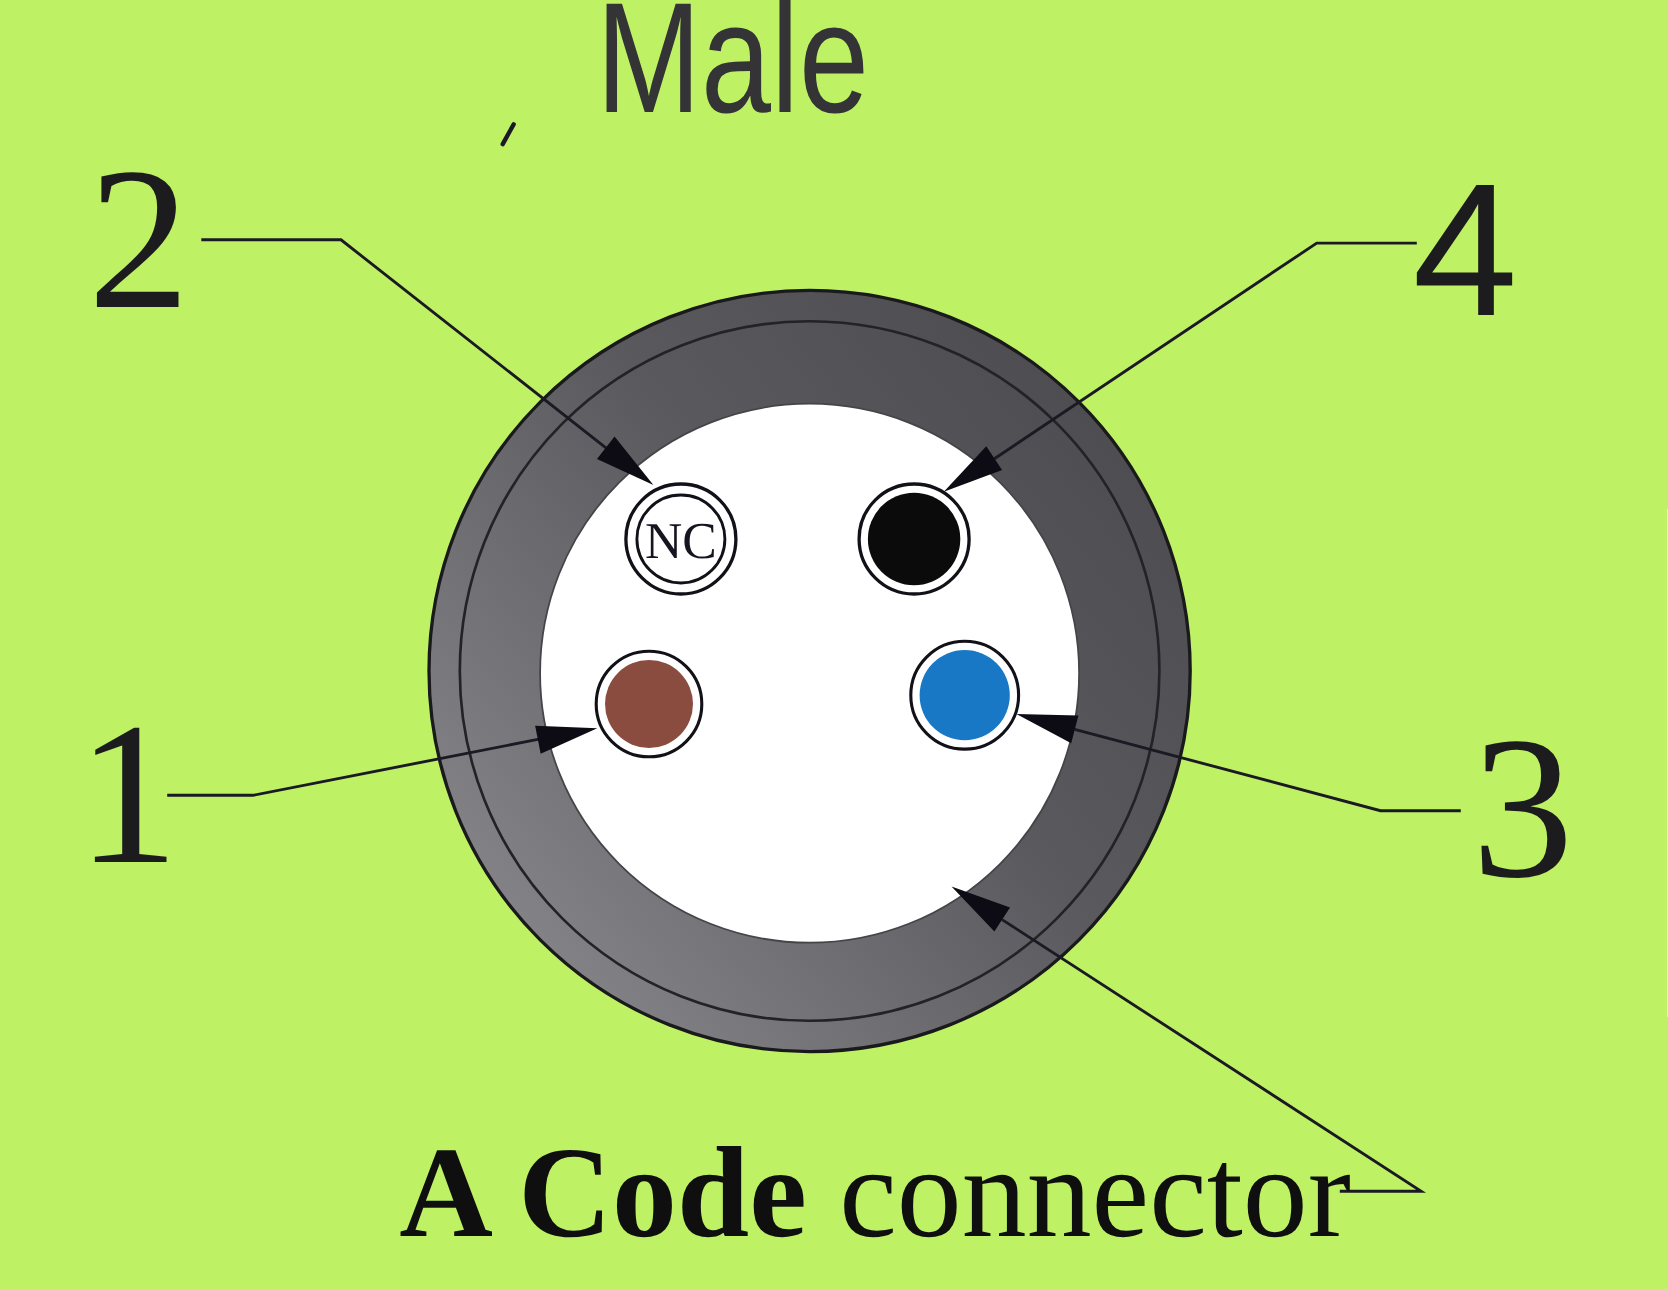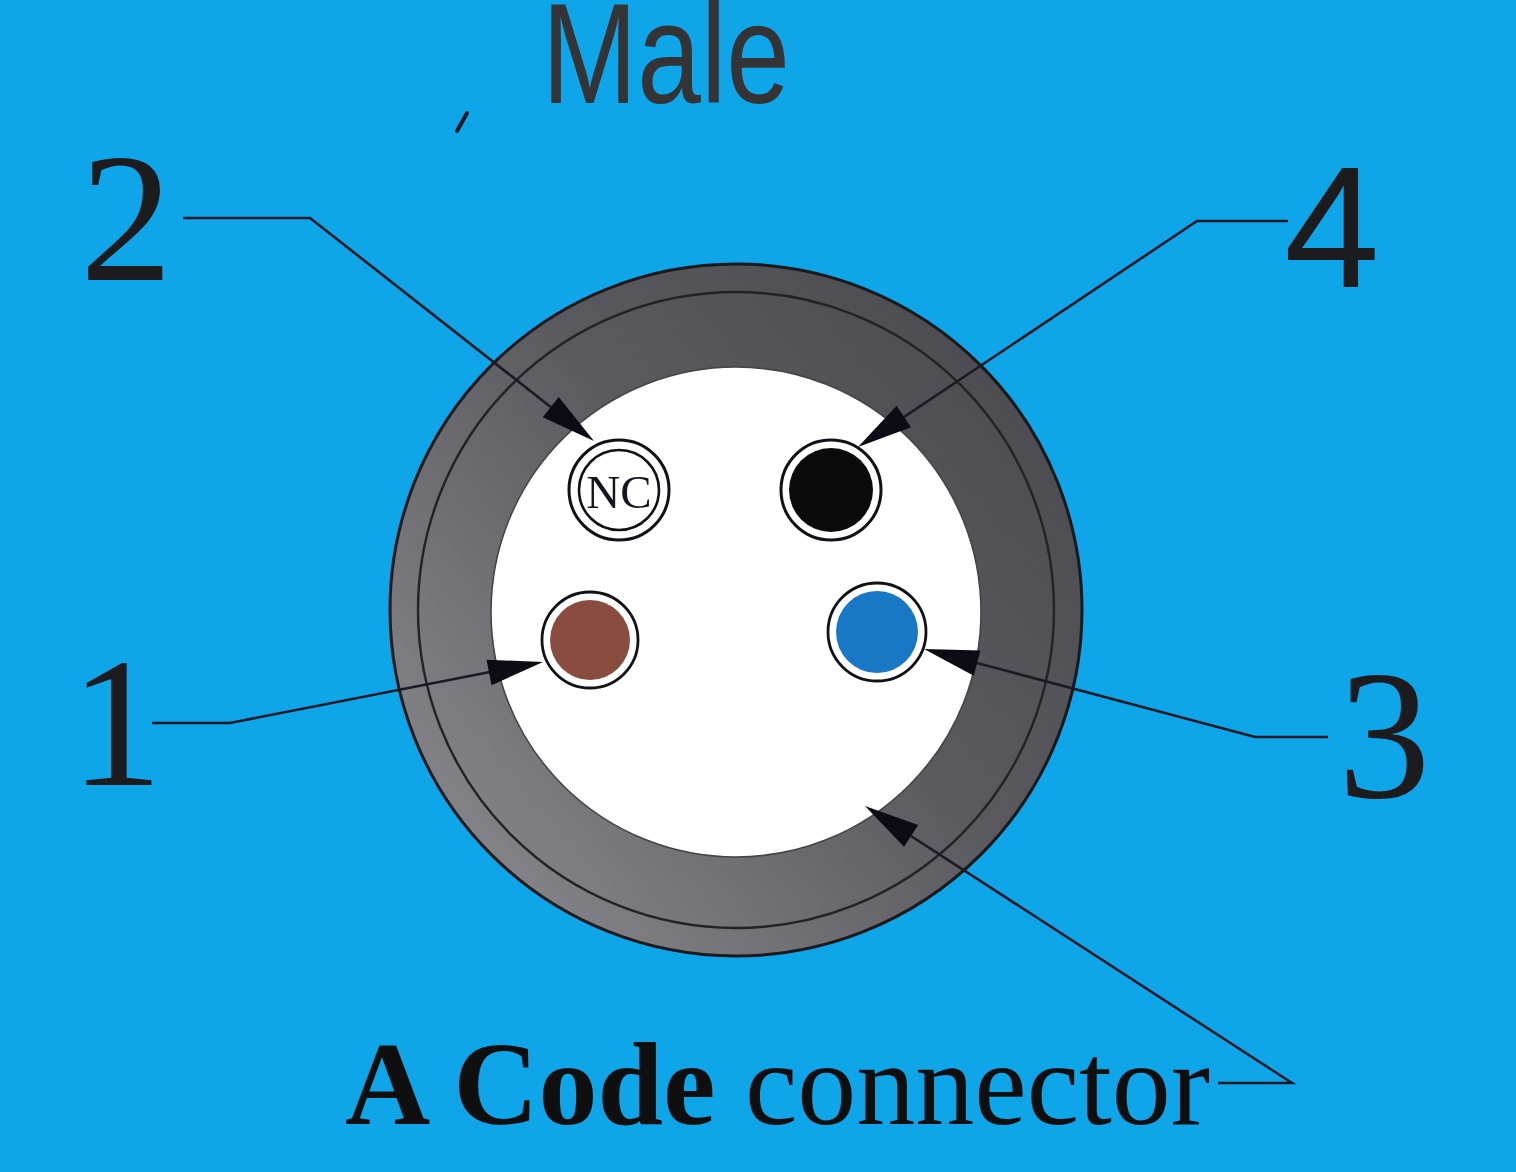--- a/index.html
+++ b/index.html
@@ -1,24 +1,24 @@
 <!DOCTYPE html>
 <html><head>
 <meta charset="utf-8">
 <style>
   html,body{margin:0;padding:0;background:#ffffff;}
-  .stage{position:relative;width:1516px;height:1172px;background:#0ea5e9;overflow:hidden;
+  .stage{position:relative;width:1516px;height:1172px;background:#bef264;overflow:hidden;
          font-family:"Liberation Sans",sans-serif;}
   .title{position:absolute;left:542px;top:-18px;font-size:143px;line-height:1;
          color:#343336;transform:scaleX(0.80);transform-origin:0 0;white-space:nowrap;}
   .num{position:absolute;font-family:"Liberation Serif",serif;font-size:185px;
        line-height:1;color:#1c1b1d;}
   .num-sans{position:absolute;font-family:"Liberation Sans",sans-serif;font-size:172px;
        line-height:1;color:#1c1b1d;}
-  .caption{position:absolute;left:345px;top:1026px;font-family:"Liberation Serif",serif;
+  .caption{position:absolute;left:363px;top:1026px;font-family:"Liberation Serif",serif;
        font-size:118px;line-height:1;color:#0f0f10;white-space:nowrap;}
   .caption .b{font-weight:bold;}
   svg{position:absolute;left:0;top:0;}
   .leader{fill:none;stroke:#1b1a24;stroke-width:2.6;}
   .ah{fill:#0d0c14;stroke:none;}
 </style>
 </head>
 <body>
 
 <div class="stage">

